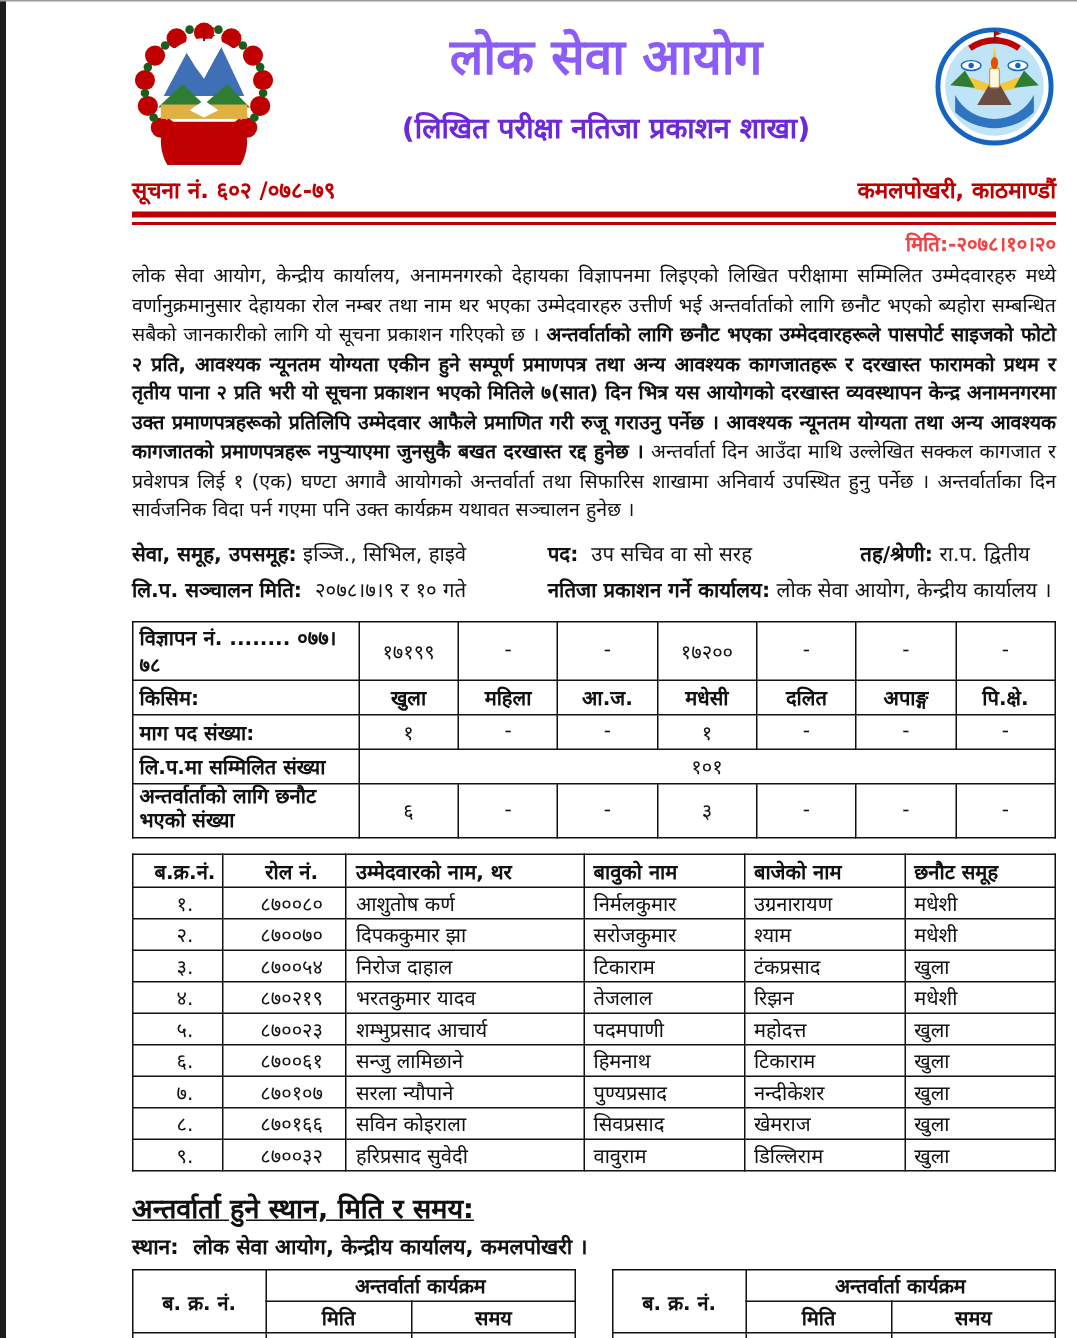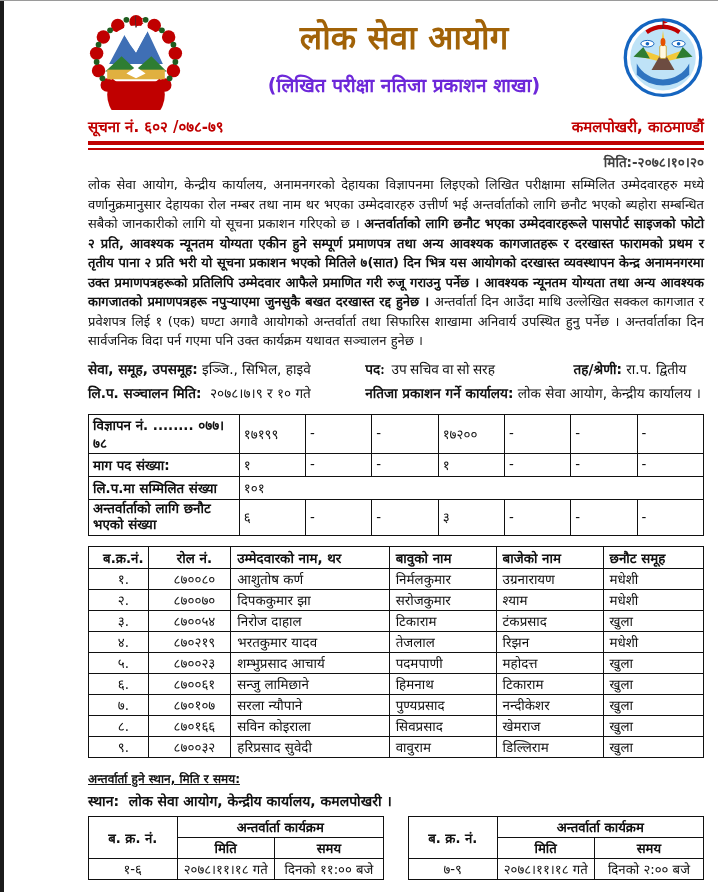--- a/index.html
+++ b/index.html
@@ -9,57 +9,57 @@
     color:#111;overflow:hidden;
   }
   .scan-edge-left{position:absolute;left:0;top:0;width:4px;height:892px;background:#1c1c1c;}
   .scan-edge-top{position:absolute;left:0;top:0;width:718px;height:1px;background:#9a9a9a;}
   .page{padding:10px 14px 0 88px;}
 
   
   .header{display:flex;align-items:flex-start;}
   .emblem{width:104px;flex:0 0 104px;padding-top:4px;}
   .titles{flex:1;text-align:center;padding-top:8px;}
-  .title{font-size:33px;font-weight:bold;color:#a16207;line-height:1.2;}
+  .title{font-size:33px;font-weight:bold;color:#8b5cf6;line-height:1.2;}
   .subtitle{font-size:19px;font-weight:bold;color:#6d28d9;margin-top:14px;}
   .psclogo{width:88px;flex:0 0 88px;padding-top:4px;text-align:right;}
   .notice-row{display:flex;justify-content:space-between;align-items:flex-end;
     color:#c00000;font-weight:bold;font-size:15px;margin-top:2px;gap:28px;}
   .red-rule{margin-top:5px;border-top:4px solid #c00000;border-bottom:2px solid #c00000;height:3px;}
-  .date-line{text-align:right;font-size:13.5px;font-weight:bold;color:#404040;margin-top:3px;}
+  .date-line{text-align:right;font-size:13.5px;font-weight:bold;color:#ef4444;margin-top:3px;}
 
   
   .body-para{font-size:13px;line-height:19.5px;text-align:justify;margin:4px 0 8px 0;}
   .b{font-weight:bold;}
 
   
   .meta-row{display:flex;font-size:13.6px;margin-top:5px;}
   .meta-row .lbl{font-weight:bold;}
-  .p1{width:45%;} .p2{width:31%;font-family:Liberation Serif, serif;} .p3{width:24%;text-align:center;}
+  .p1{width:45%;} .p2{width:31%;} .p3{width:24%;text-align:center;}
   .pA{width:45%;} .pB{width:55%;}
 
   
   table{border-collapse:collapse;}
   td,th{border:1.6px solid #111;font-size:13.4px;padding:1px 4px;}
 
   
   .summary{width:100%;margin-top:12px;}
-  .summary td{text-align:left;height:20px;}
+  .summary td{text-align:center;height:20px;}
   .summary td.lab{text-align:left;font-weight:bold;}
   .summary .kis td{font-weight:bold;}
 
   
   .cand{width:100%;margin-top:10px;}
   .cand th{font-weight:bold;text-align:left;padding-left:6px;height:19px;}
   .cand th.c,.cand td.c{text-align:center;padding-left:14px;}
   .cand td{height:17px;}
   .cand td.l{text-align:left;padding-left:6px;}
 
   
-  .iv-head{font-size:12px;font-weight:bold;text-decoration:underline;margin-top:12px;}
+  .iv-head{font-size:18px;font-weight:bold;text-decoration:underline;margin-top:12px;}
   .iv-venue{font-size:14px;font-weight:bold;margin-top:4px;}
   .iv-tables{display:flex;gap:24px;margin-top:6px;}
   .ivt{width:303px;}
   .ivt td,.ivt th{text-align:center;font-size:13.2px;}
   .ivt .snc{width:30%;}
   .ivt .dtc{width:33%;}
 </style>
 </head>
 <body>
 
@@ -166,20 +166,30 @@
         <tr>
       <td class="lab">विज्ञापन नं. ........ ०७७।७८</td>
       <td>१७१९९</td>
       <td>-</td>
       <td>-</td>
       <td>१७२००</td>
       <td>-</td>
       <td>-</td>
       <td>-</td>
     </tr>
+    <tr class="kis">
+      <td class="lab">किसिम:</td>
+      <td>खुला</td>
+      <td>महिला</td>
+      <td>आ.ज.</td>
+      <td>मधेसी</td>
+      <td>दलित</td>
+      <td>अपाङ्ग</td>
+      <td>पि.क्षे.</td>
+    </tr>
     <tr>
       <td class="lab">माग पद संख्या:</td>
       <td>१</td>
       <td>-</td>
       <td>-</td>
       <td>१</td>
       <td>-</td>
       <td>-</td>
       <td>-</td>
     </tr>

